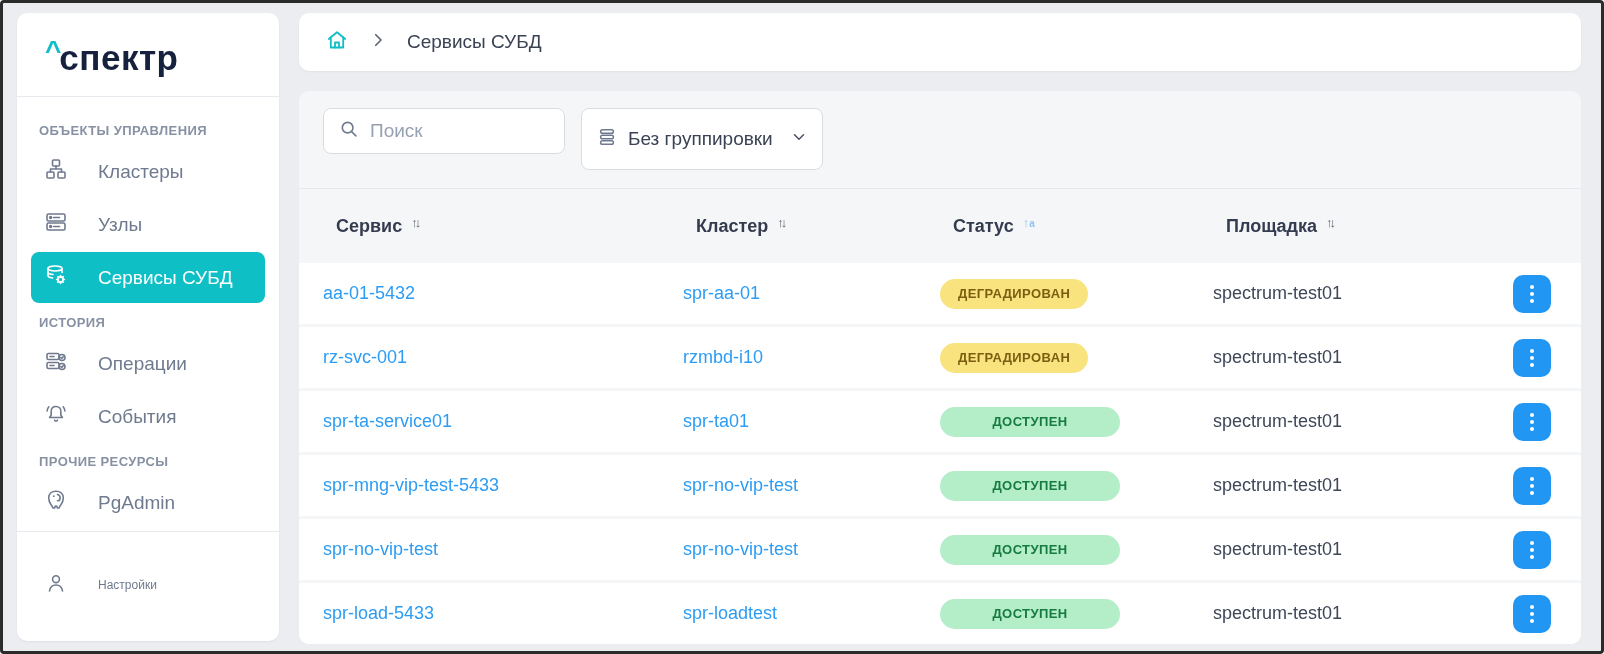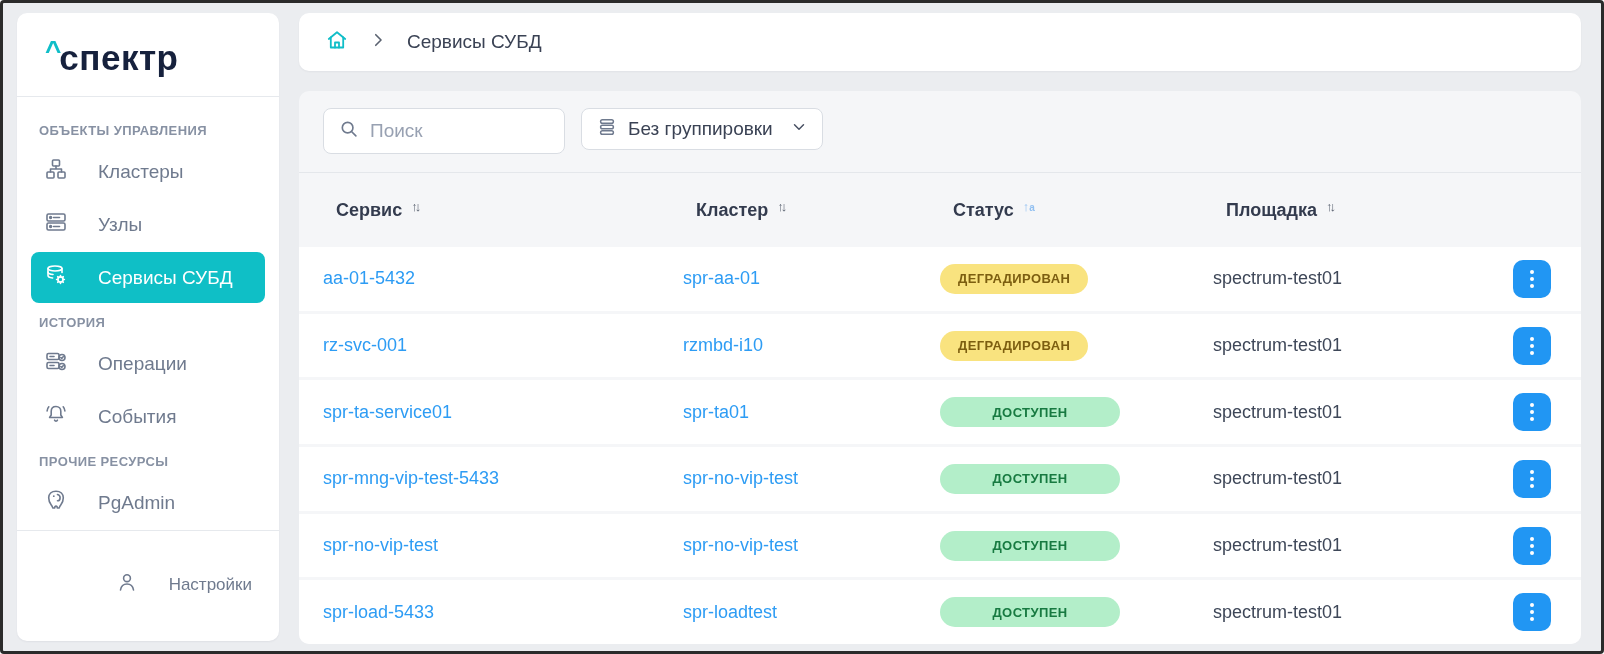--- a/index.html
+++ b/index.html
@@ -19,21 +19,21 @@
   .logo .brand { color:#16213d; font-weight:700; font-size:35px; letter-spacing:.5px; }
   .nav { padding:14px 14px 0 14px; flex:0 0 auto; }
   .nav-section { font-size:13px; font-weight:700; color:#8791a3; letter-spacing:.4px; margin:12px 8px 8px 8px; }
   .nav-item {
     display:flex; align-items:center; gap:30px; padding:11px 13px; margin:2px 0;
     font-size:19px; color:#6f7a8e; border-radius:8px; cursor:pointer; white-space:nowrap;
   }
   .nav-item svg { flex:0 0 auto; }
   .nav-item.active { background:#0fbfc6; color:#ffffff; }
   .sidebar-footer { margin-top:auto; border-top:1px solid #e6e9ed; padding:26px 14px 30px 14px; }
-  .sidebar-footer .nav-item { font-size:17px;justify-content:flex-end; }
+  .sidebar-footer .nav-item { font-size:12px; }
   
   .main { position:absolute; left:296px; right:20px; top:10px; bottom:7px; }
   .breadcrumb-bar {
     height:58px; background:#ffffff; border-radius:10px;
     display:flex; align-items:center; gap:20px; padding:0 26px;
     box-shadow:0 1px 2px rgba(30,40,60,.05);
   }
   .breadcrumb-current { font-size:19px; color:#3a4254; }
   .panel {
     position:absolute; top:78px; left:0; right:0; bottom:0;
@@ -44,21 +44,21 @@
   .search-box {
     width:242px; height:46px; background:#fff; border:1px solid #d9dde3; border-radius:8px;
     display:flex; align-items:center; gap:10px; padding:16px 14px;
   }
   .search-box input {
     border:none; outline:none; width:100%; font-size:19px; color:#3a4254; background:transparent;
     font-family:"Liberation Sans","DejaVu Sans",sans-serif;
   }
   .search-box input::placeholder { color:#98a1b2; }
   .group-select {
-    width:242px; height:42px; background:#fff; border:1px solid #d9dde3; border-radius:8px;
+    width:242px; height:62px; background:#fff; border:1px solid #d9dde3; border-radius:8px;
     display:flex; align-items:center; gap:10px; padding:0 14px; cursor:pointer;
   }
   .group-select .label { flex:1; font-size:19px; color:#3a4254; white-space:nowrap; }
   
   .grid-cols {
     display:grid; grid-template-columns:360px 257px 273px 1fr 70px; align-items:center;
     padding-left:24px;
   }
   .thead { height:74px; flex:0 0 auto; }
   .th { display:flex; gap:9px; font-size:18px; font-weight:700; color:#333b4e; cursor:pointer;margin-left:13px; }

